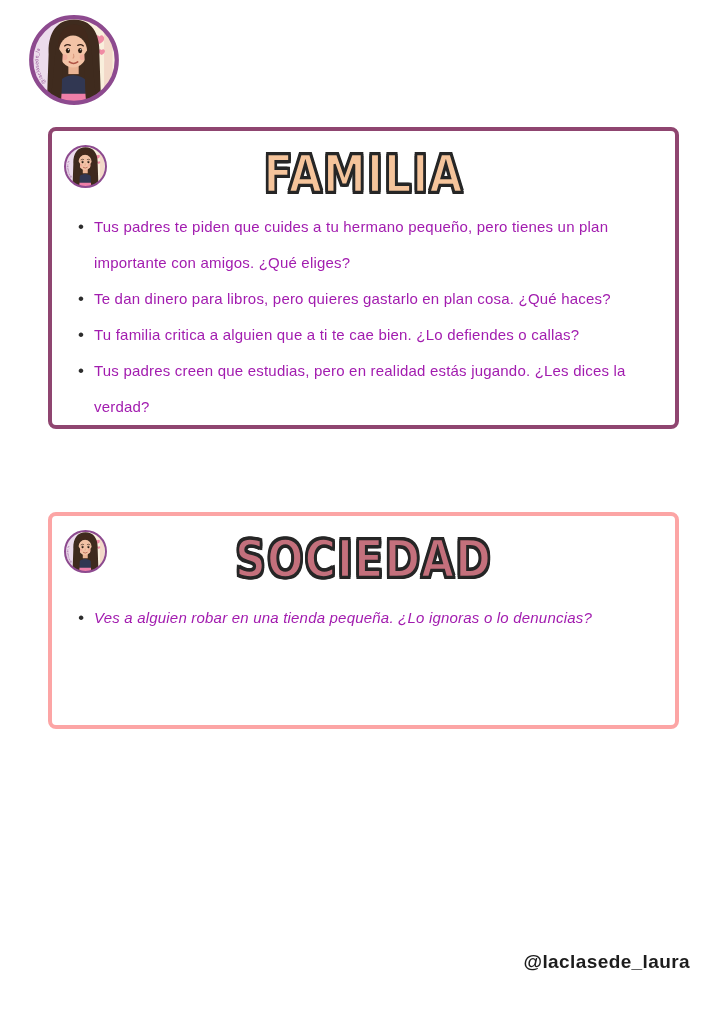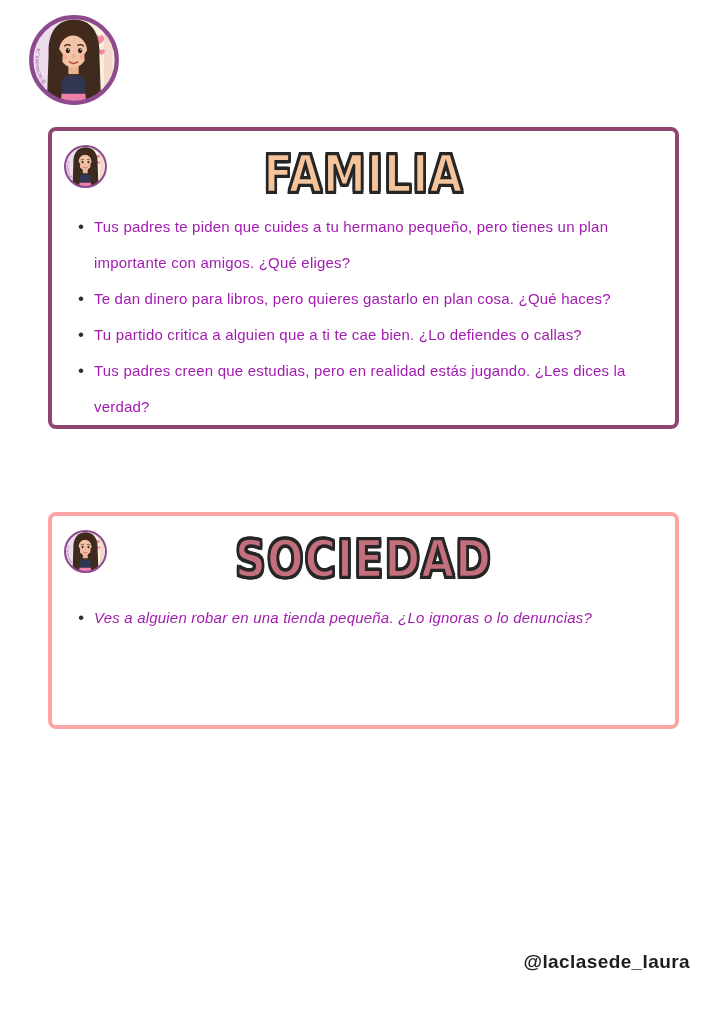--- a/index.html
+++ b/index.html
@@ -164,21 +164,21 @@
 <section class="card familia">
   <div class="card-avatar">
     <svg viewBox="0 0 100 100">
         <use href="#avatar"></use>
       </svg>
   </div>
   <h2 class="card-title">FAMILIA</h2>
   <ul class="card-list">
     <li>Tus padres te piden que cuides a tu hermano pequeño, pero tienes un plan importante con amigos. ¿Qué eliges?</li>
     <li>Te dan dinero para libros, pero quieres gastarlo en plan cosa. ¿Qué haces?</li>
-    <li>Tu partido critica a alguien que a ti te cae bien. ¿Lo defiendes o callas?</li>
+    <li>Tu familia critica a alguien que a ti te cae bien. ¿Lo defiendes o callas?</li>
     <li>Tus padres creen que estudias, pero en realidad estás jugando. ¿Les dices la verdad?</li>
   </ul>
 </section>
 
 <section class="card sociedad">
   <div class="card-avatar">
     <svg viewBox="0 0 100 100">
         <use href="#avatar"></use>
       </svg>
   </div>

